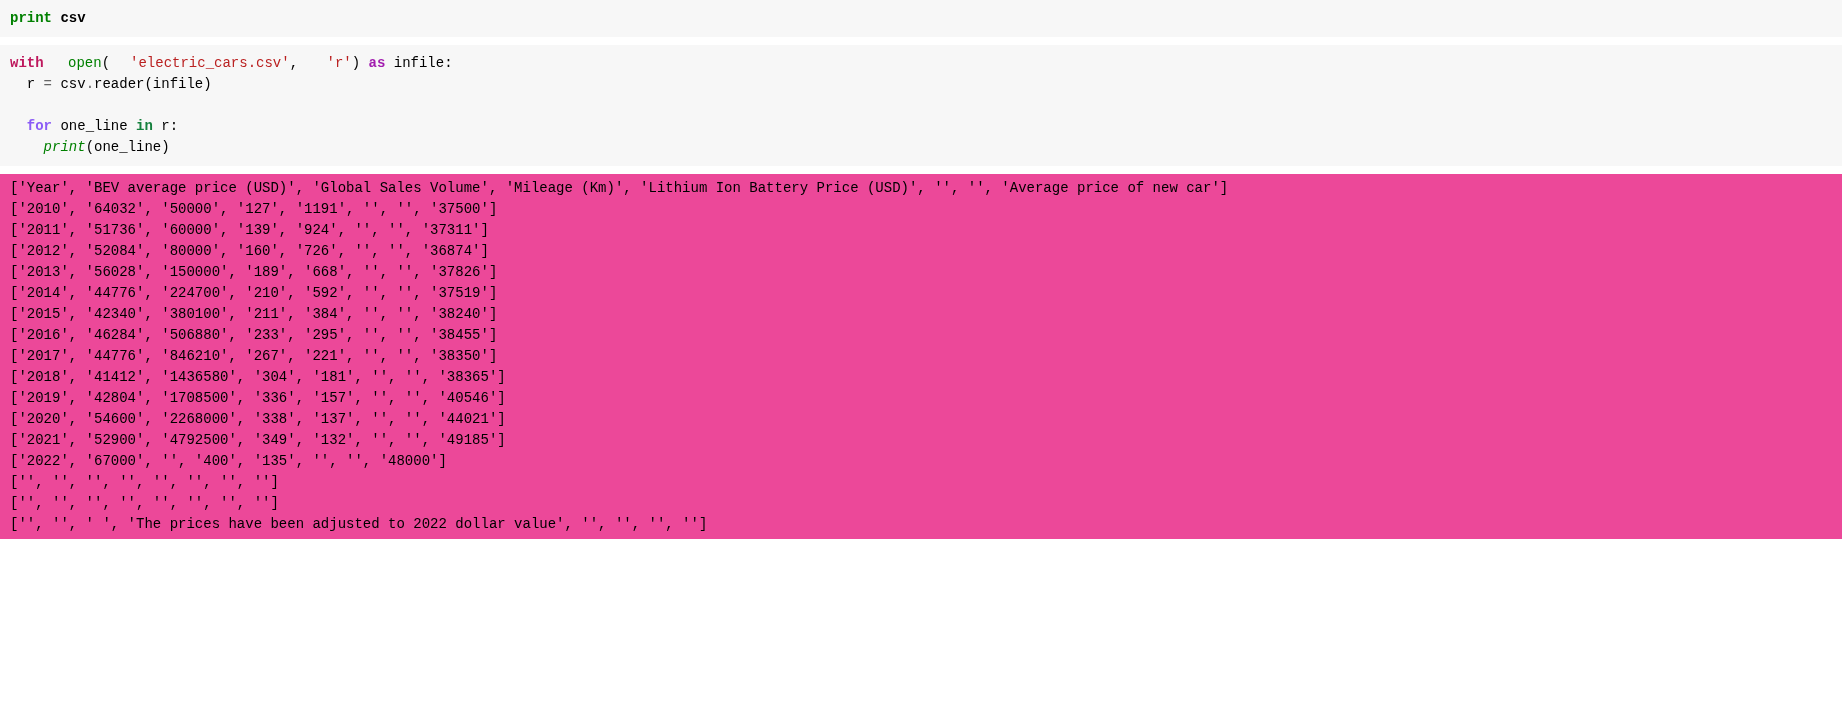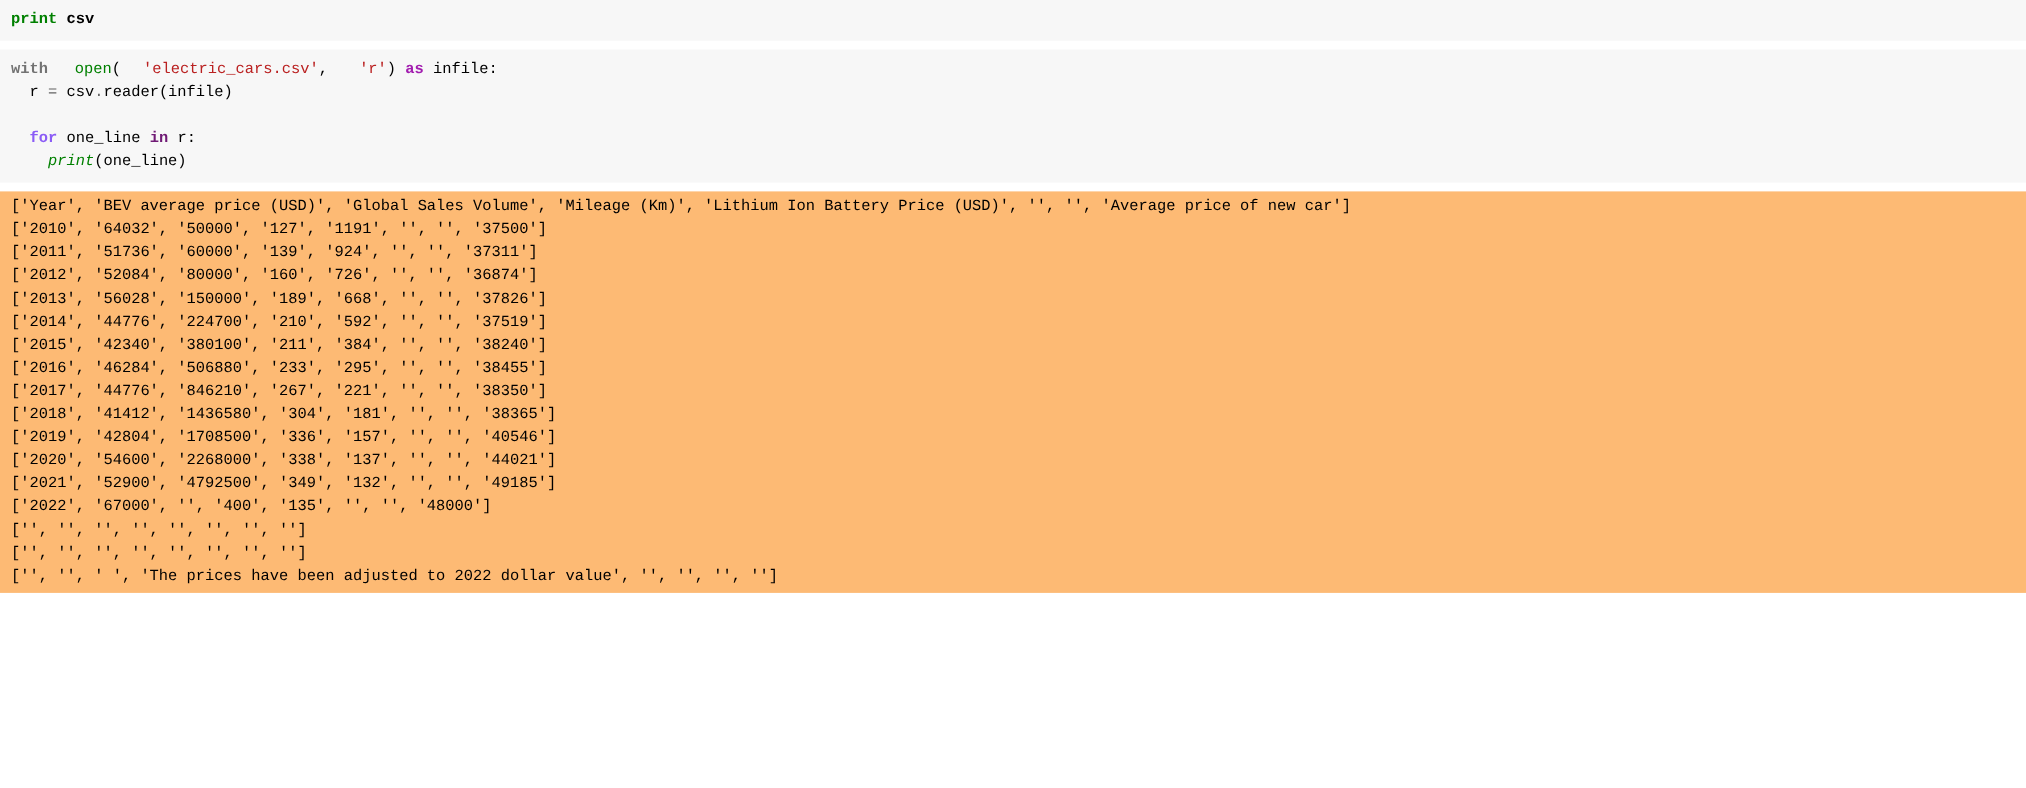--- a/index.html
+++ b/index.html
@@ -15,32 +15,32 @@
       color: #000000;
     }
     .code-cell {
       background: #f7f7f7;
       padding: 8px 10px;
       margin-bottom: 8px;
       white-space: pre;
       overflow-x: auto;
     }
     .output-cell {
-      background: #fdba74;
+      background: #ec4899;
       padding: 4px 10px;
       white-space: pre;
       overflow-x: auto;
       font-family: 'Menlo', 'Monaco', 'Consolas', 'Courier New', monospace;
     }
     .kw-import { color: #008000; font-weight: bold; }
     .kw-module { color: #000000; font-weight: bold; }
-    .kw-with { color: #737373; font-weight: bold; }
+    .kw-with { color: #be185d; font-weight: bold; }
     .kw-as { color: #a21caf; font-weight: bold; }
     .kw-for { color: #8b5cf6; font-weight: bold; }
-    .kw-in { color: #701a75; font-weight: bold; }
+    .kw-in { color: #15803d; font-weight: bold; }
     .fn-open { color: #008000; margin-left: 16px; }
     .fn-print { color: #008000; font-style: italic; }
     .str { color: #ba2121; margin-left: 20px; }
     .op { color: #666666; }
   </style>
 </head>
 <body>
 
 <div class="code-cell" id="code-cell-1"><div><span class="kw-import">print</span><span> </span><span class="kw-module">csv</span></div></div>
 

